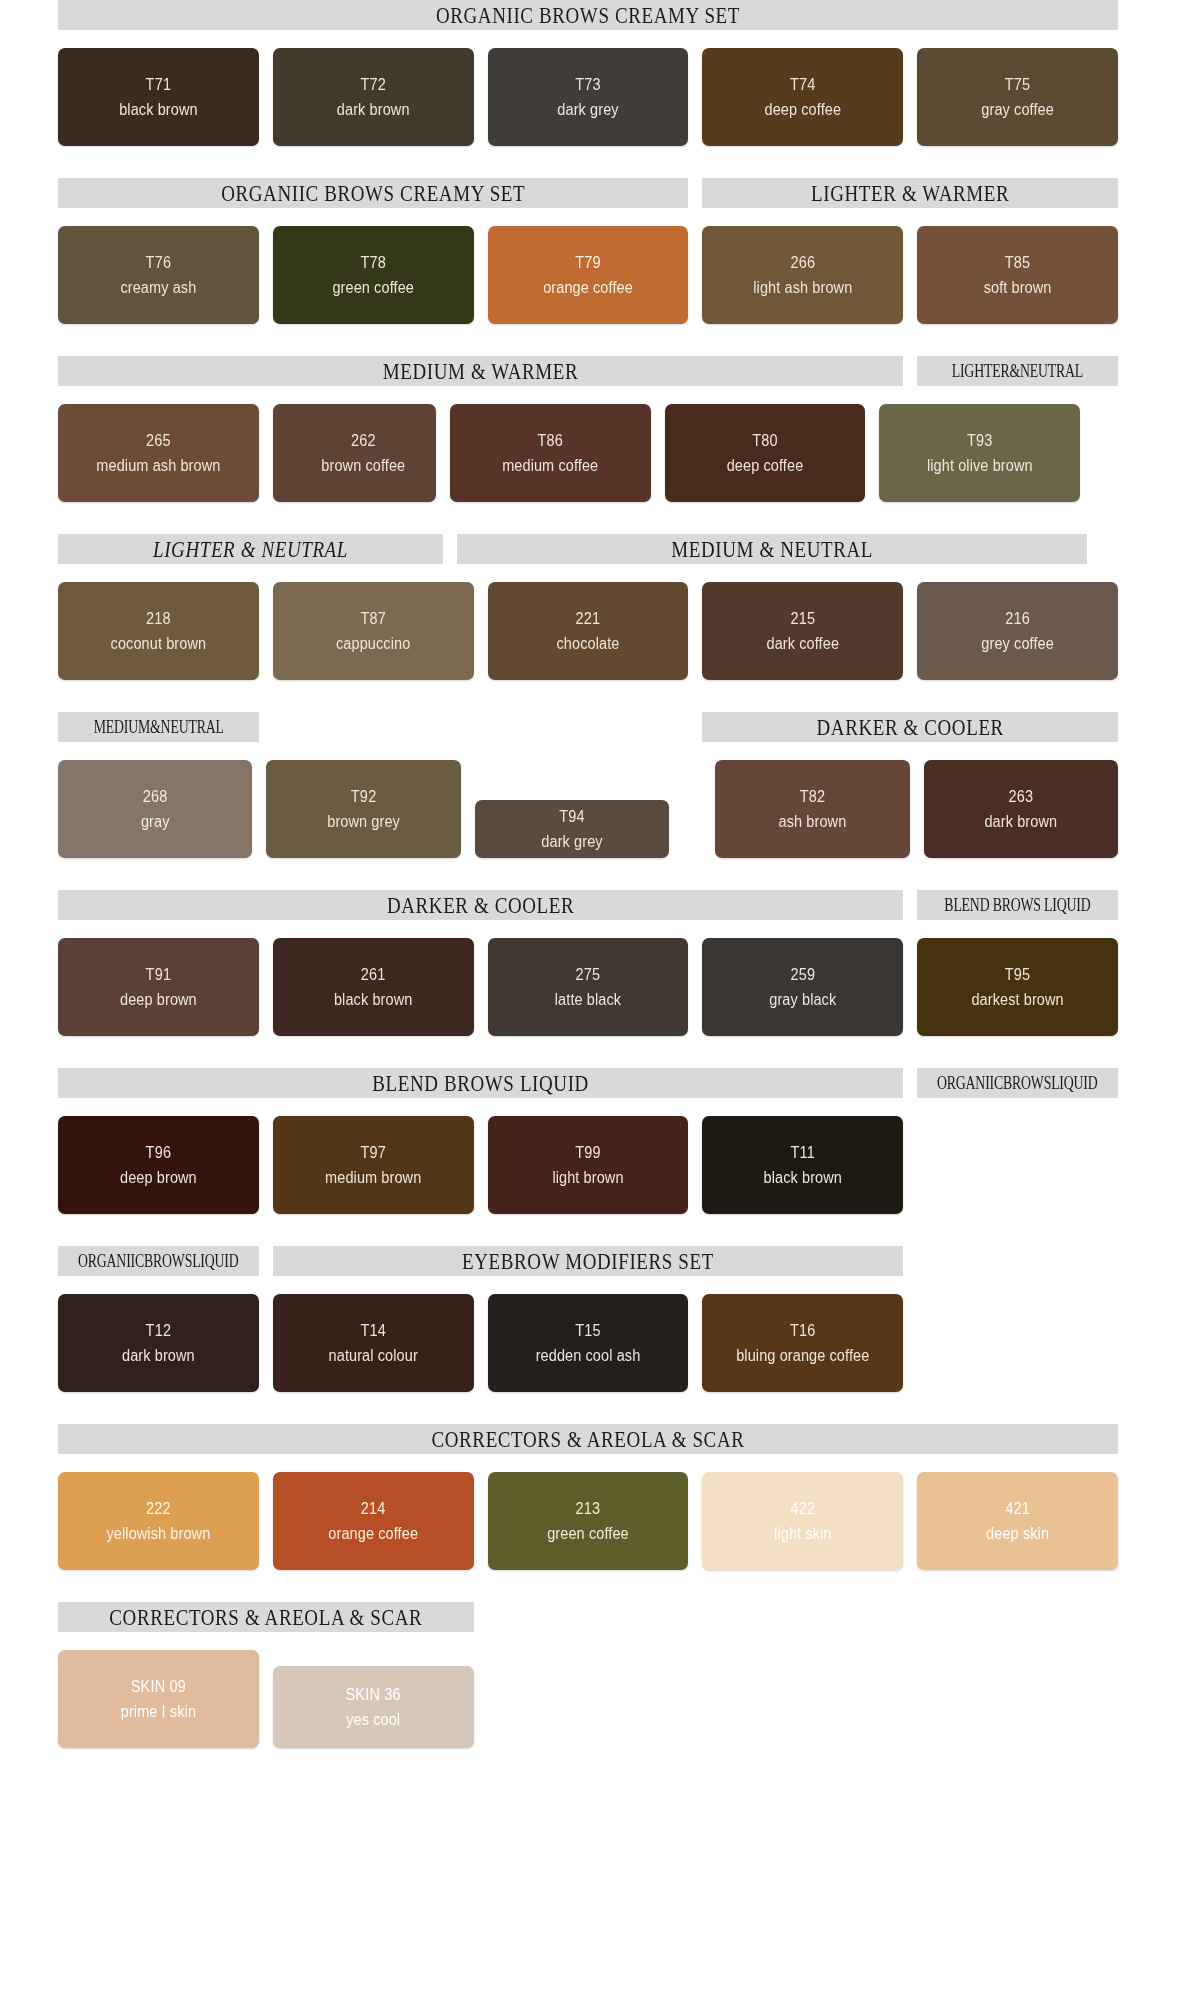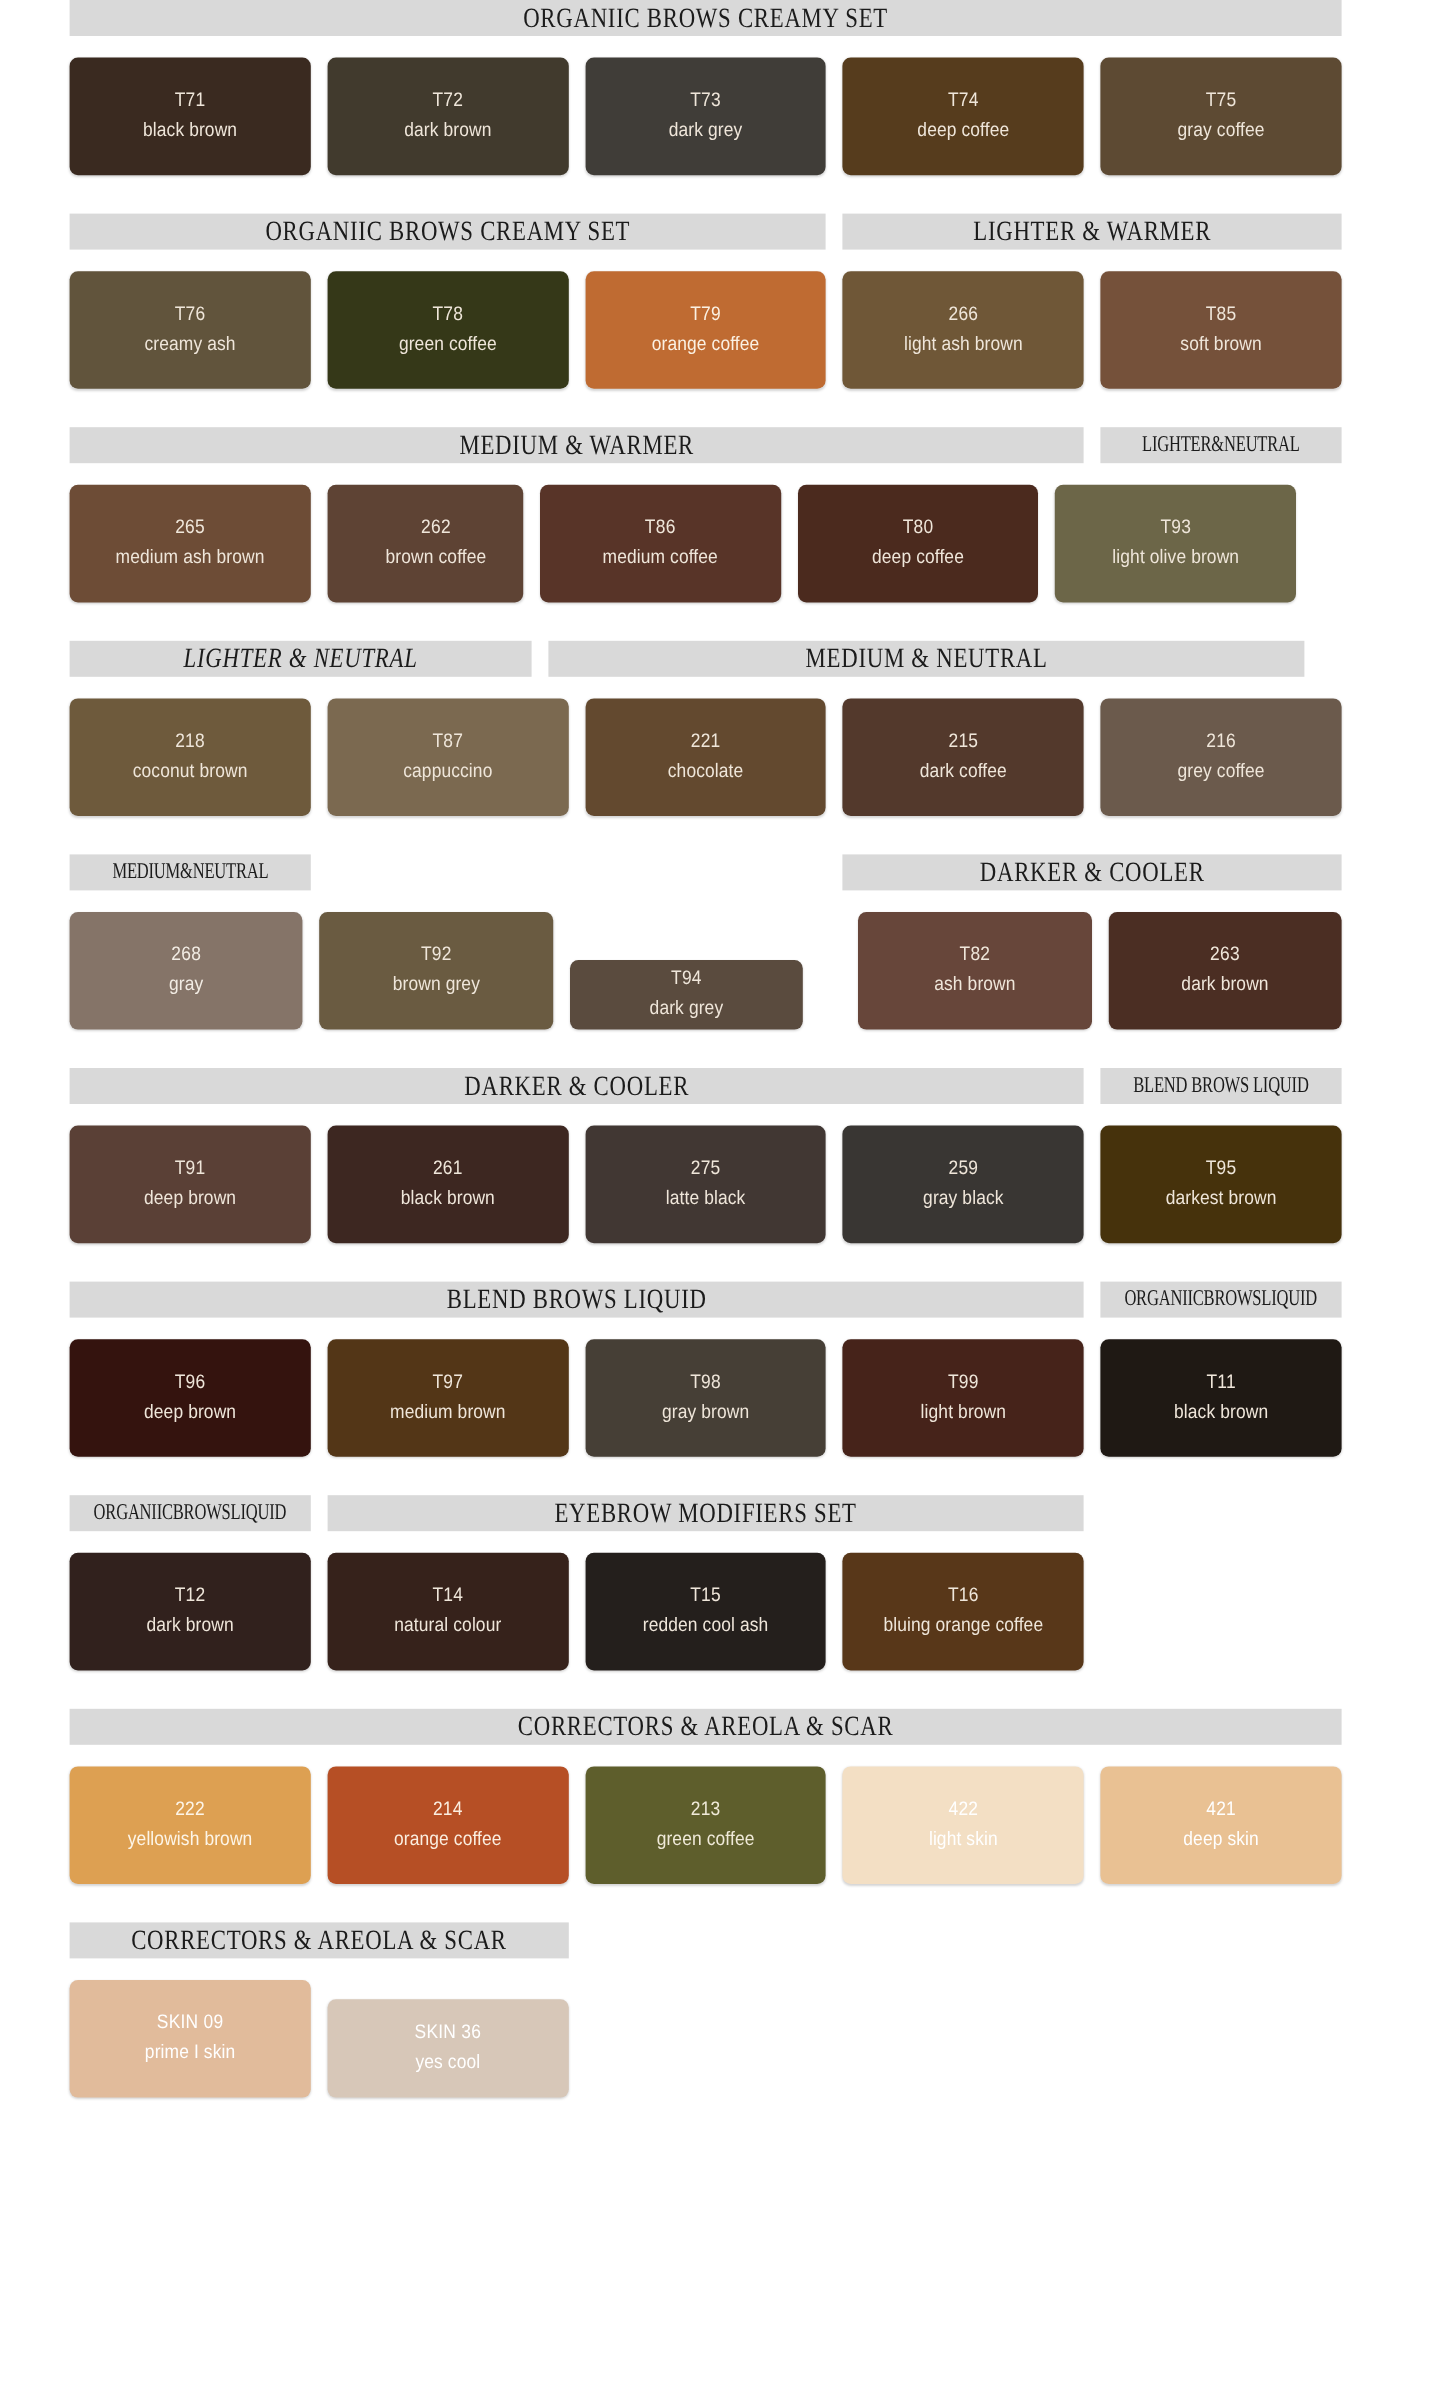--- a/index.html
+++ b/index.html
@@ -301,24 +301,20 @@
       <div class="gap-small"></div>
       <div class="sw-row">
         <div class="swatch" style="width: 200.8px; background: rgb(52, 19, 14); color: rgb(239, 230, 218);">
           <div class="sw-code">T96</div>
           <div class="sw-name">deep brown</div>
         </div>
         <div class="swatch" style="width: 200.8px; background: rgb(83, 54, 23); color: rgb(239, 230, 218);">
           <div class="sw-code">T97</div>
           <div class="sw-name">medium brown</div>
         </div>
-        <div class="swatch" style="width: 200.8px; background: rgb(70, 63, 54); color: rgb(239, 230, 218);">
-          <div class="sw-code">T98</div>
-          <div class="sw-name">gray brown</div>
-        </div>
         <div class="swatch" style="width: 200.8px; background: rgb(70, 35, 26); color: rgb(239, 230, 218);">
           <div class="sw-code">T99</div>
           <div class="sw-name">light brown</div>
         </div>
         <div class="swatch" style="width: 200.8px; background: rgb(31, 25, 20); color: rgb(239, 230, 218);">
           <div class="sw-code">T11</div>
           <div class="sw-name">black brown</div>
         </div>
       </div>
       <div class="gap-after"></div>

